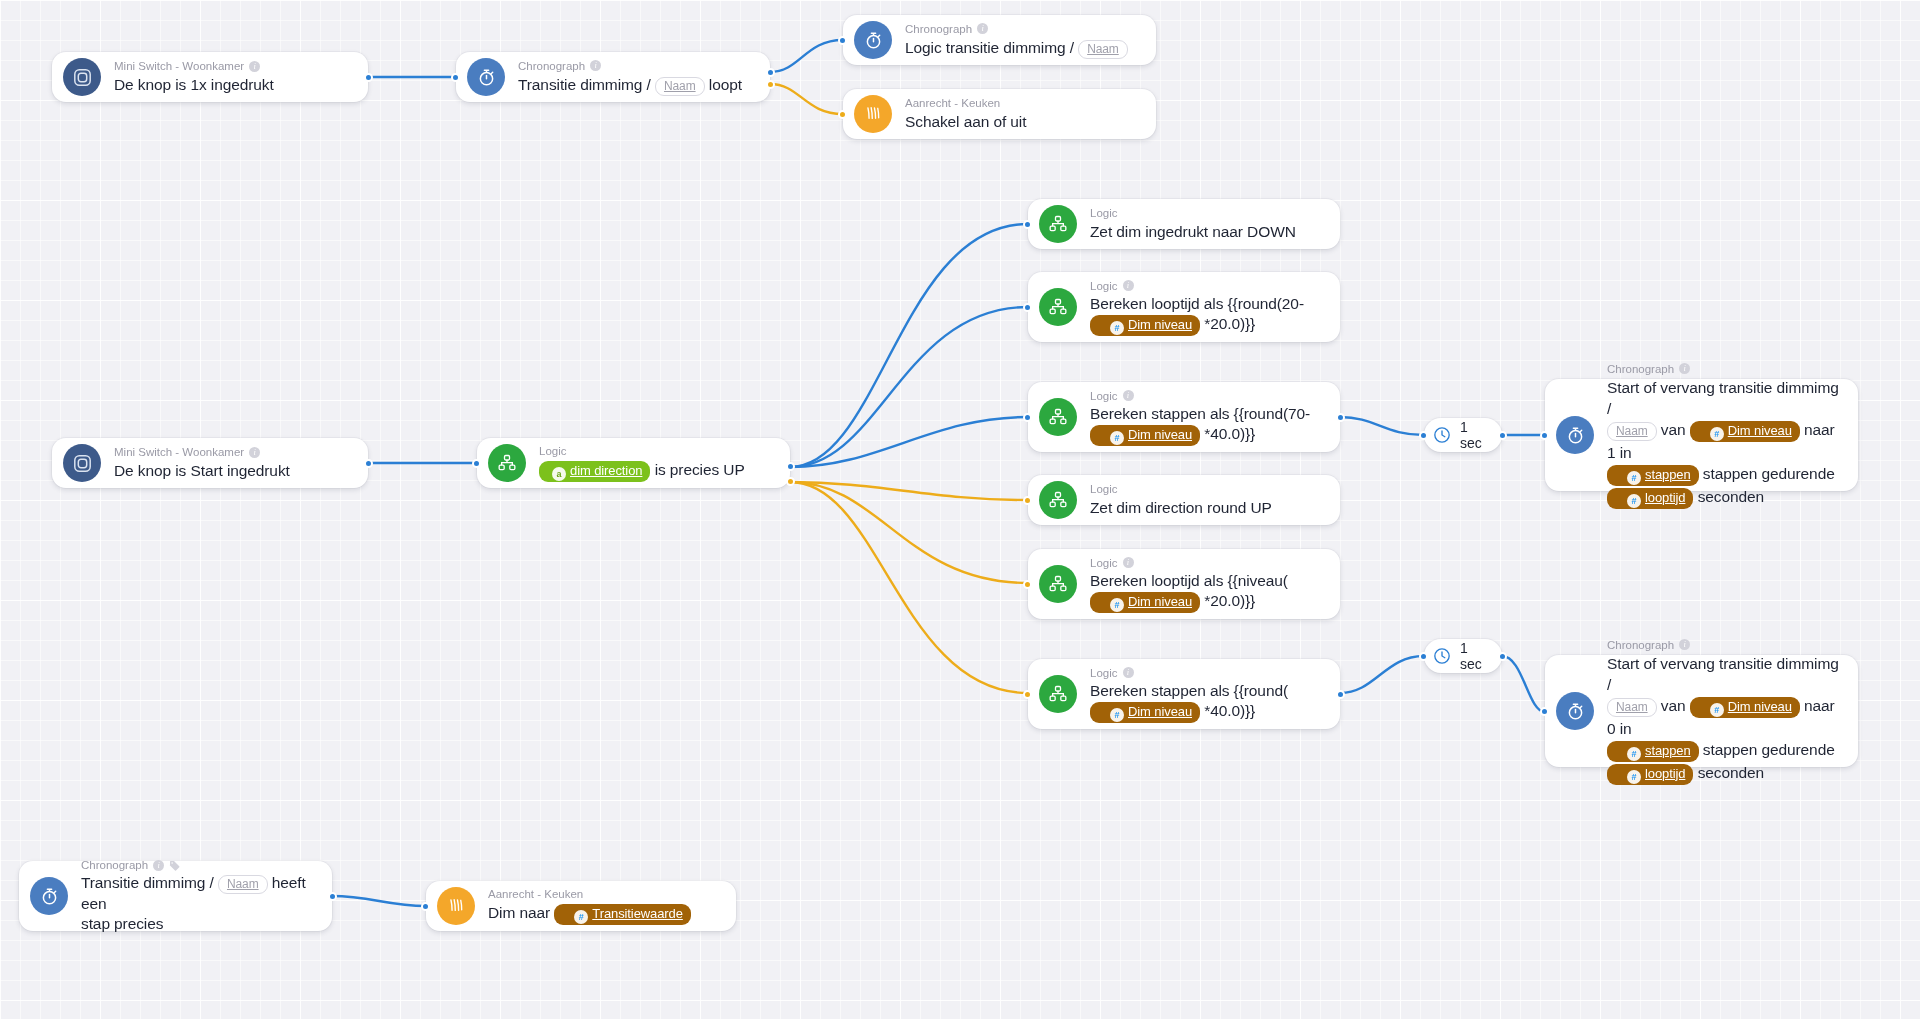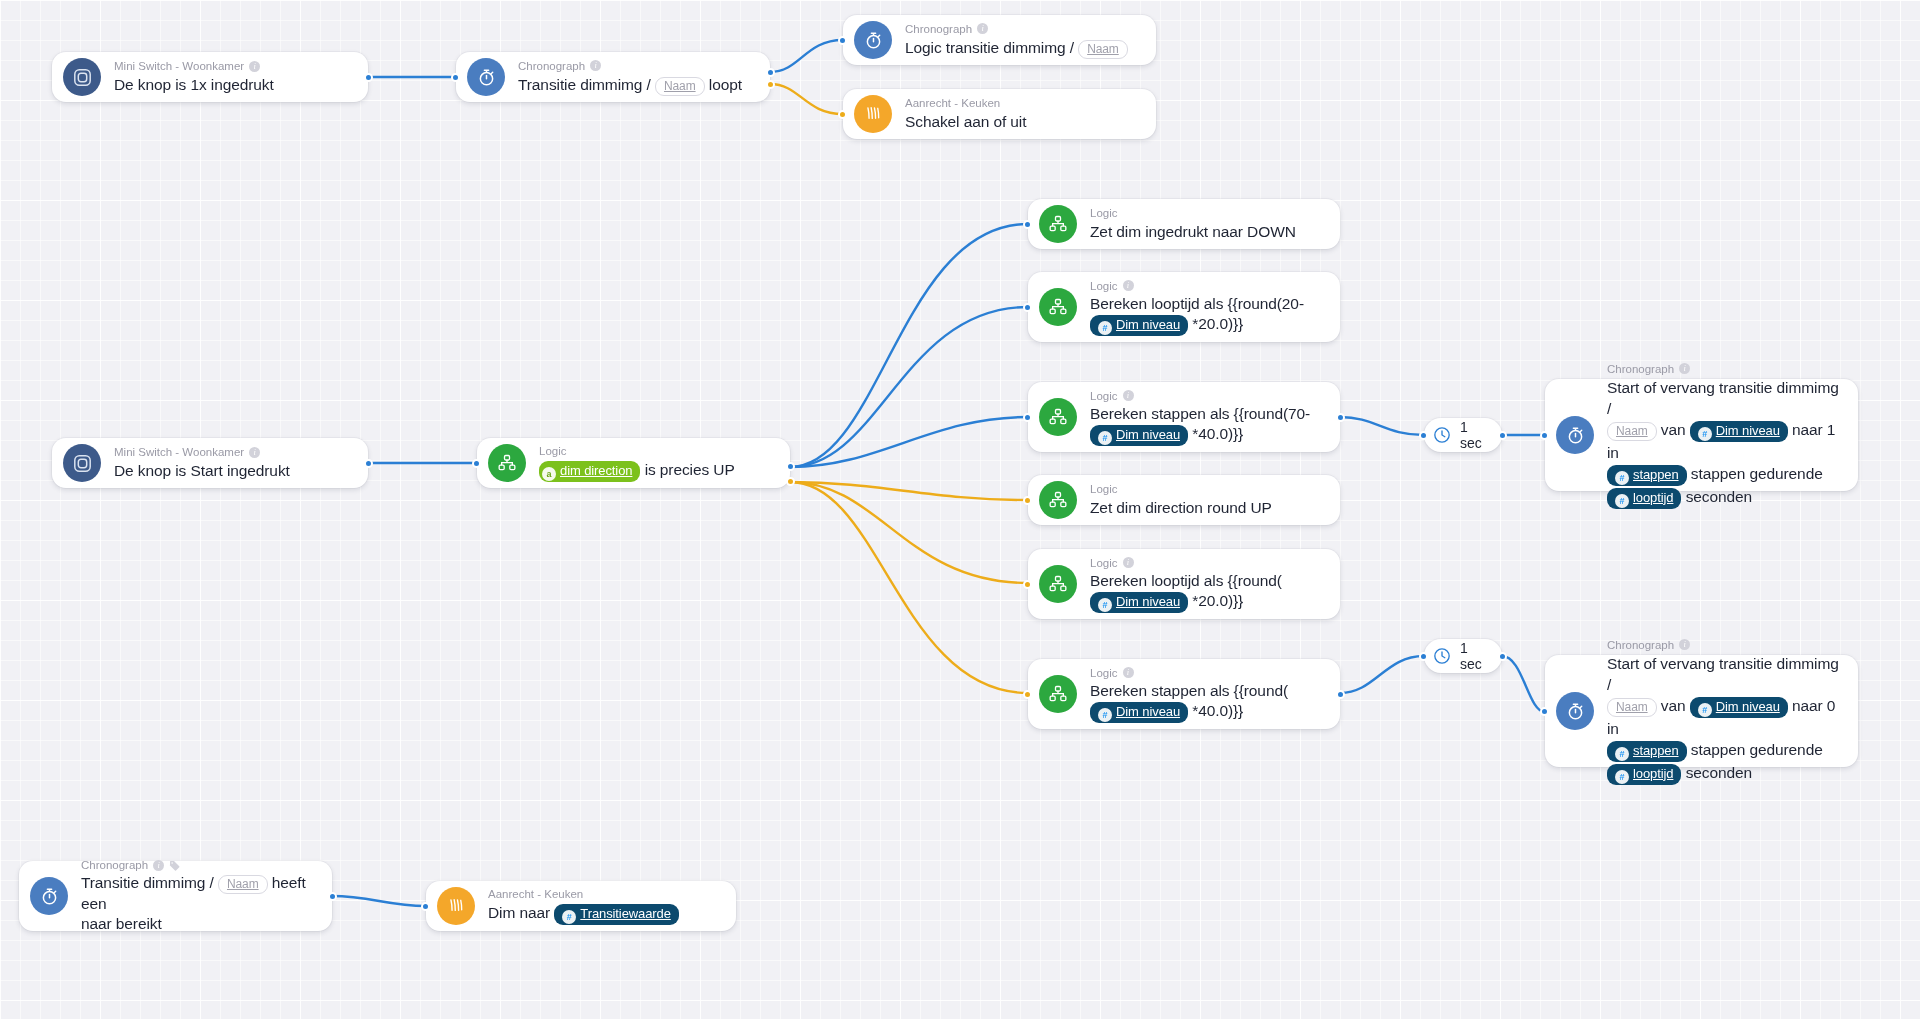--- a/index.html
+++ b/index.html
@@ -56,22 +56,22 @@
   .chip{
     display:inline-block;border-radius:9px;padding:1px 8px;
     font-size:13px;line-height:17px;vertical-align:baseline;
     white-space:nowrap;
     text-decoration:underline;
   }
   .chip.naam{
     background:#fff;border:1px solid #d9d9e1;color:#a0a0ab;
     font-size:12px;padding:0 8px;border-radius:9px;
   }
-  .chip.blue{background:#0c4a6e;color:#fff;padding-left:8px;}
-  .chip.green{background:#7cc11c;color:#fff;padding-left:3px;}
+  .chip.blue{background:#a16207;color:#fff;padding-left:20px;}
+  .chip.green{background:#7cc11c;color:#fff;padding-left:13px;}
   .chip .hash{
     display:inline-block;width:14px;height:14px;border-radius:50%;
     background:rgba(255,255,255,.92);color:#2196f3;
     font-size:9px;line-height:14px;text-align:center;
     margin-right:4px;vertical-align:-2px;font-weight:bold;
   }
   .chip.green .hash{color:#6aa516;}
   .delay{
     position:absolute;background:#fff;border-radius:20px;
     box-shadow:0 2px 5px rgba(30,35,60,.13), 0 0 0 1px rgba(30,35,60,.035);
@@ -324,21 +324,21 @@
         <rect x="15.4" y="14.6" width="6" height="5.4" rx="1.4" fill="none" stroke="#fff" stroke-width="1.6"></rect>
         <path d="M12 8.4v3.1M5.6 14.6v-3.1h12.8v3.1" fill="none" stroke="#fff" stroke-width="1.6"></path>
       </svg>
   </div>
   <div class="body">
     <div class="kicker">
       <span>Logic</span>
       <span class="info">i</span>
     </div>
     <div class="title two">
-      <span>Bereken looptijd als {{round(</span><br>
+      <span>Bereken looptijd als {{niveau(</span><br>
       <span class="chip blue"><span class="hash">#</span><span>Dim niveau</span></span>
       <span>*20.0)}}</span>
     </div>
   </div>
   <span class="port y" style="left:-5px;top:31px;"></span>
 </div>
 
 <div class="node" style="left:1028px;top:659px;width:312px;height:70px;">
   <div class="ic" style="background:#2ca83f;">
     <svg width="20" height="20" viewBox="0 0 24 24">
@@ -465,21 +465,21 @@
         <svg width="12" height="11" viewBox="0 0 24 22">
             <path d="M2 9.5V3.2C2 2.5 2.5 2 3.2 2h6.3c.4 0 .8.2 1 .5l10 10c.6.6.6 1.5 0 2l-6.5 6.5c-.6.6-1.5.6-2 0l-10-10c-.3-.3-.5-.6-.5-1z" fill="#d2d2da"></path>
             <circle cx="6.2" cy="6.2" r="1.5" fill="#fff"></circle>
           </svg>
       </span>
     </div>
     <div class="title two">
       <span>Transitie dimmimg /</span>
       <span class="chip naam">Naam</span>
       <span>heeft een</span><br>
-      <span>naar bereikt</span>
+      <span>stap precies</span>
     </div>
   </div>
   <span class="port b" style="right:-5px;top:31px;"></span>
 </div>
 
 <div class="node" style="left:426px;top:881px;width:310px;height:50px;">
   <div class="ic" style="background:#f4a72a;">
     <svg width="22" height="22" viewBox="0 0 24 24">
         <path d="M6.5 5.5c.8 3.2 1.2 7.5 1.2 11.2M10 5.2c.8 3.4 1.2 7.8 1.2 11.6M13.6 5.5c.8 3.2 1.2 7.4 1.2 11.1M17.2 5.8c.7 3 1 6.8 1 10.3" fill="none" stroke="#fff" stroke-width="1.5" stroke-linecap="round"></path>
       </svg>

